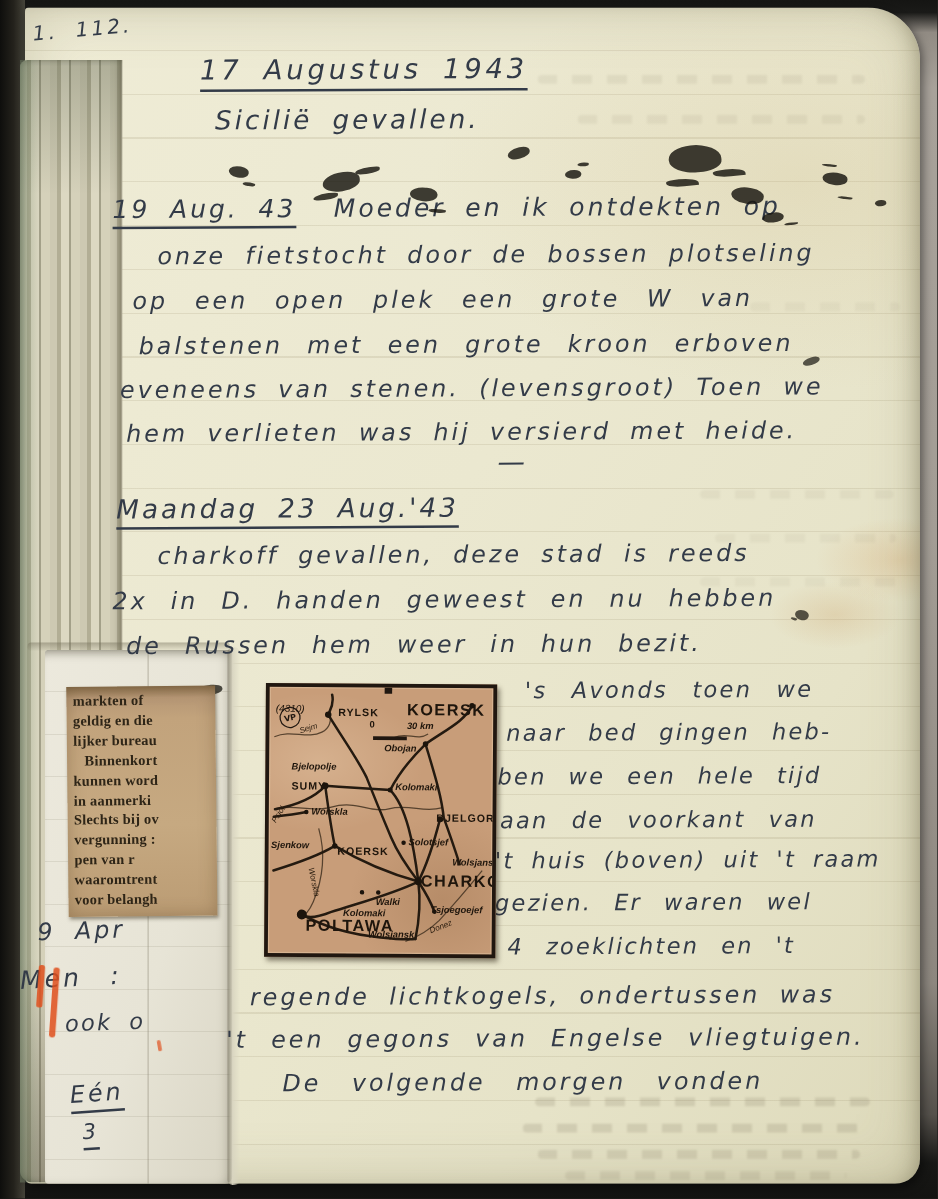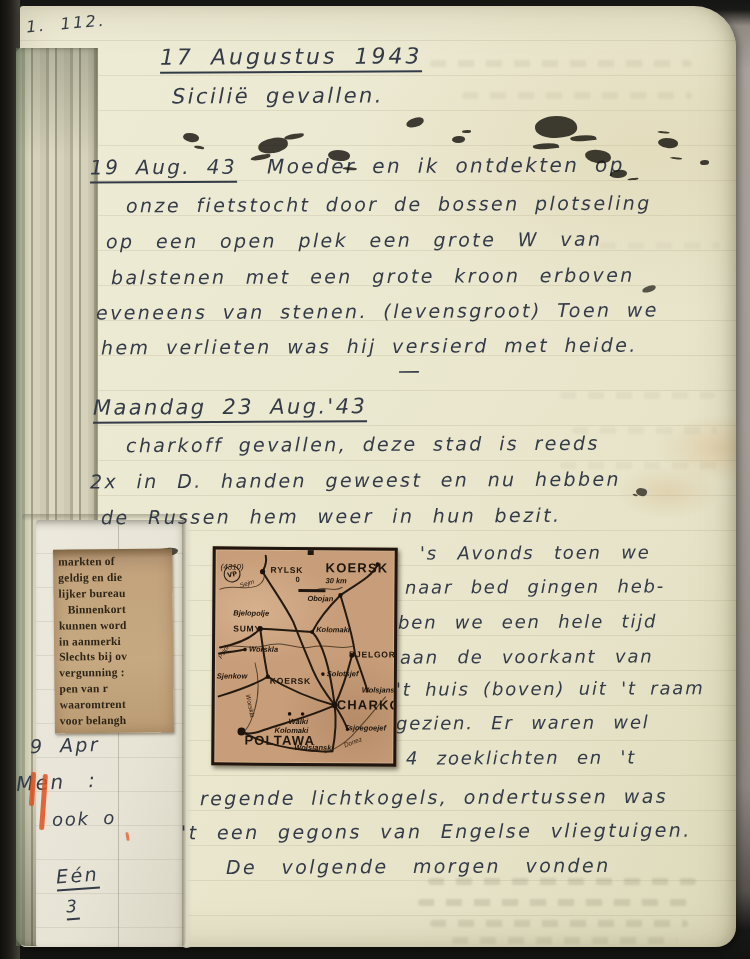--- a/index.html
+++ b/index.html
@@ -247,21 +247,21 @@
     <div class="mlabel m-town" style="left:101px;top:75px">Kolomaki</div>
     <div class="mlabel m-town" style="left:34px;top:95px">Worskla</div>
     <div class="mlabel m-caps" style="left:134px;top:99px">BJELGOROD</div>
     <div class="mlabel m-river" style="left:1px;top:99px;transform:rotate(-58deg)">Psiol</div>
     <div class="mlabel m-town" style="left:2px;top:122px">Sjenkow</div>
     <div class="mlabel m-caps" style="left:55px;top:126px">KOERSK</div>
     <div class="mlabel m-town" style="left:112px;top:119px">Solotsjef</div>
     <div class="mlabel m-town" style="left:147px;top:135px">Wolsjansk</div>
     <div class="mlabel m-caps-lg" style="left:122px;top:147px">CHARKOF</div>
     <div class="mlabel m-river" style="left:37px;top:144px;transform:rotate(78deg);transform-origin:left top">Worskla</div>
-    <div class="mlabel m-town" style="left:74px;top:167px">Walki</div>
+    <div class="mlabel m-town" style="left:86px;top:167px">Walki</div>
     <div class="mlabel m-town" style="left:60px;top:176px">Kolomaki</div>
     <div class="mlabel m-town" style="left:130px;top:173px">Tsjoegoejef</div>
     <div class="mlabel m-caps-lg" style="left:30px;top:183px">POLTAWA</div>
     <div class="mlabel m-town" style="left:80px;top:193px">Wolsjansk</div>
     <div class="mlabel m-river" style="left:129px;top:188px;transform:rotate(-22deg)">Donez</div>
   </div>
 
 </div>
 
 </body></html>

